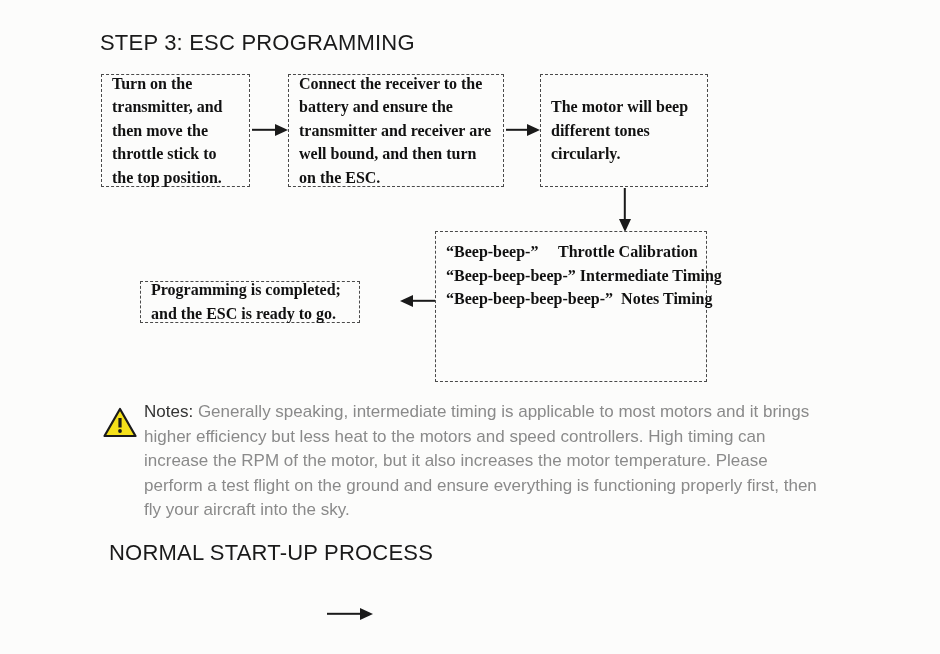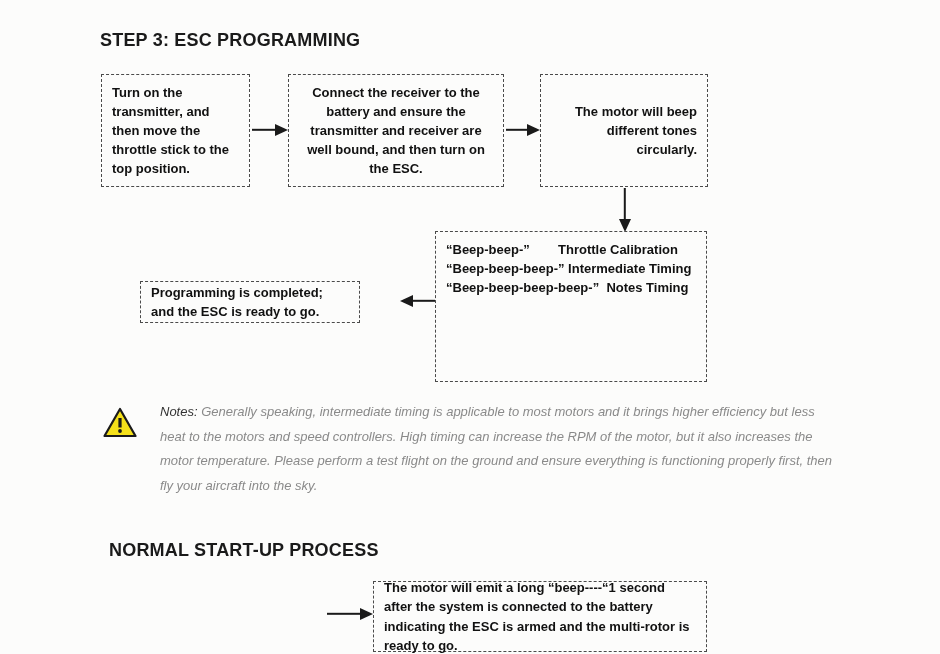--- a/index.html
+++ b/index.html
@@ -18,54 +18,54 @@
   .page {
     position: relative;
     width: 940px;
     height: 654px;
   }
 
   
   .section-heading {
     position: absolute;
     font-family: "Liberation Sans", sans-serif;
-    font-size: 18px;
-    font-weight: 700;
+    font-size: 22px;
+    font-weight: 400;
     letter-spacing: 0.2px;
     color: #1a1a1a;
     white-space: nowrap;
   }
   #heading-step3 { left: 100px; top: 30px; }
   #heading-startup { left: 100px; top: 540px; margin-left: 9px; }
 
   
   .flow-box {
     position: absolute;
     border: 1px dashed #4a4a4a;
     background: transparent;
     box-sizing: border-box;
-    font-family: Liberation Sans, sans-serif;
+    font-family: Liberation Serif, serif;
     font-weight: bold;
-    font-size: 13px;
+    font-size: 16px;
     line-height: 1.47;
     color: #111111;
     display: flex;
     align-items: center;
   }
   .flow-box .box-inner {
     padding: 0 10px;
     width: 100%;
   }
   .flow-box p {
     margin: 0;
   }
 
   #box-transmitter   { left: 101px; top: 74px;  width: 149px; height: 113px; }
-  #box-receiver      { left: 288px; top: 74px;  width: 216px; height: 113px; text-align: center; }
-  #box-motor-beep    { left: 540px; top: 74px;  width: 168px; height: 113px; text-align: right; }
+  #box-receiver      { left: 288px; top: 74px;  width: 216px; height: 113px; }
+  #box-motor-beep    { left: 540px; top: 74px;  width: 168px; height: 113px; }
   #box-beep-legend   { left: 435px; top: 231px; width: 272px; height: 151px; align-items: flex-start; }
   #box-beep-legend .box-inner { padding-top: 8px; }
   #box-completed     { left: 140px; top: 281px; width: 220px; height: 42px; }
   #box-startup-left  { left: 101px; top: 581px; width: 224px; height: 71px; }
   #box-startup-right { left: 373px; top: 581px; width: 334px; height: 71px; }
 
   
   .beep-line { white-space: nowrap; }
   .beep-label { display: inline-block; }
   .beep-line-1 .beep-label { min-width: 112px; }
@@ -140,28 +140,27 @@
   }
   #warning-icon {
     position: absolute;
     left: 3px;
     top: 7px;
     width: 34px;
     height: 31px;
   }
   #notes-text {
     position: absolute;
-    left: 60px;
+    left: 44px;
     top: 0;
     width: 680px;
     font-family: "Liberation Sans", sans-serif;
-    font-size: 13px;
+    font-size: 17px;
     line-height: 24.5px;
     color: #8a8a8a;
-    font-style: italic;
   }
   #notes-label {
     color: #333333;
   }
 </style>
 </head>
 <body>
 
 <div class="page">
 
@@ -239,19 +238,14 @@
   </div>
 
   <div class="section-heading" id="heading-startup">NORMAL START-UP PROCESS</div>
 
 
   <div class="arrow-h right" id="arrow-5">
     <span class="shaft"></span>
     <span class="head"></span>
   </div>
 
-  <div class="flow-box" id="box-startup-right">
-    <div class="box-inner">
-      <p>The motor will emit a long “beep----“1 second after the system is connected to the battery indicating the ESC is armed and the multi-rotor is ready to go.</p>
-    </div>
-  </div>
 
 </div>
 
 </body></html>

